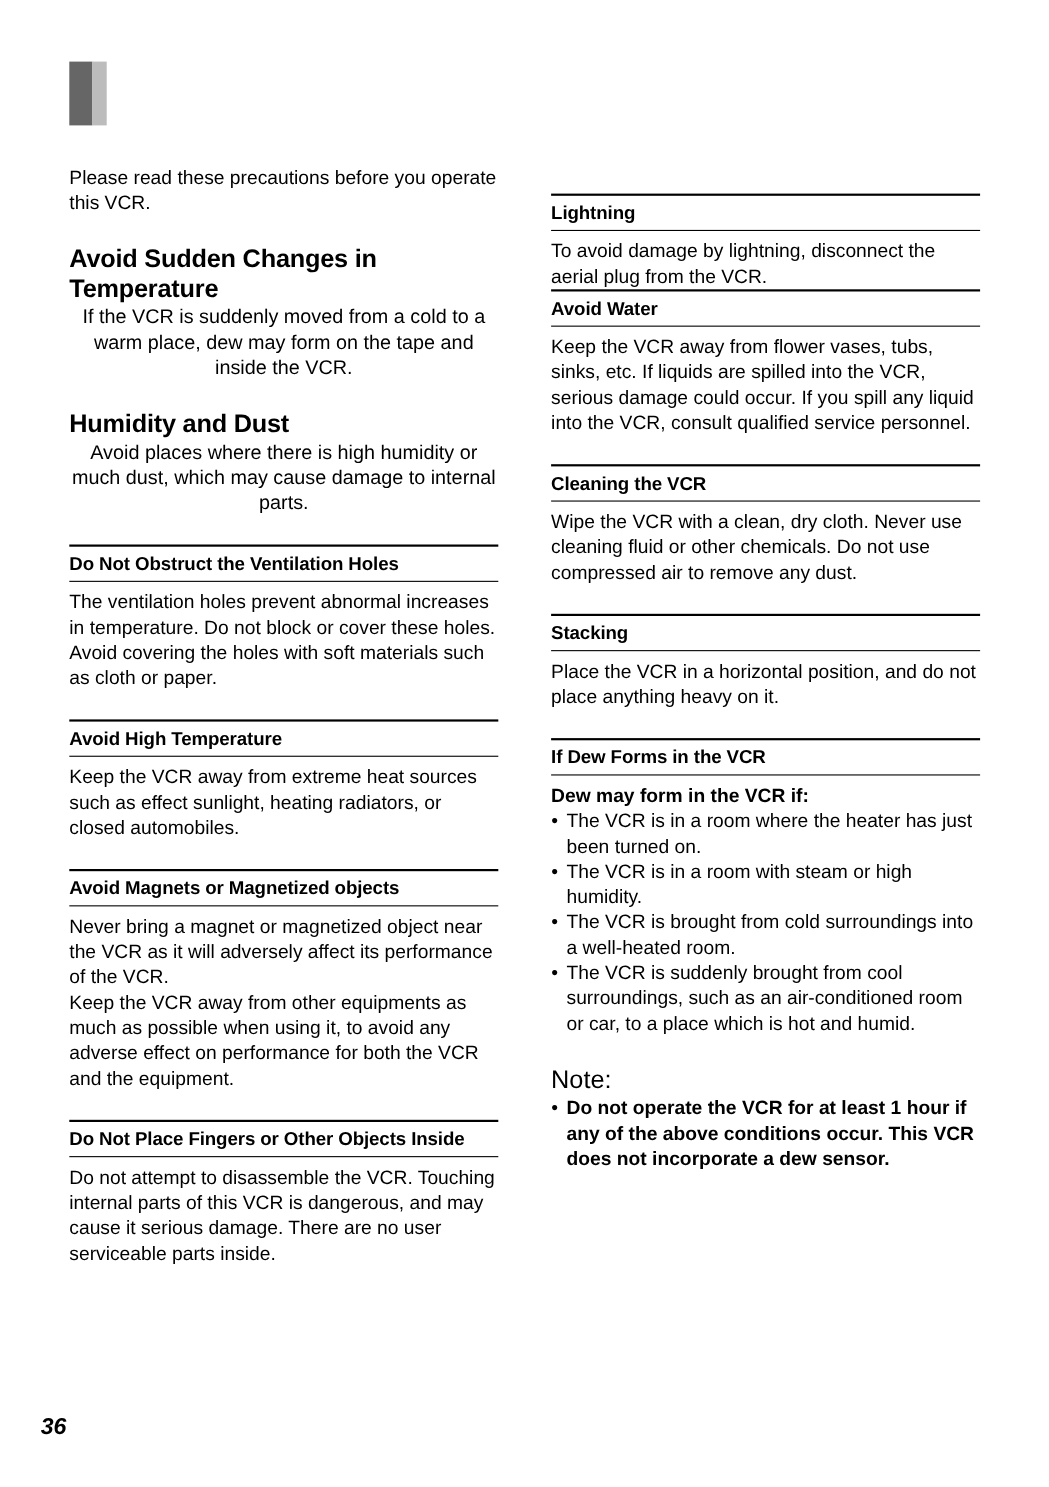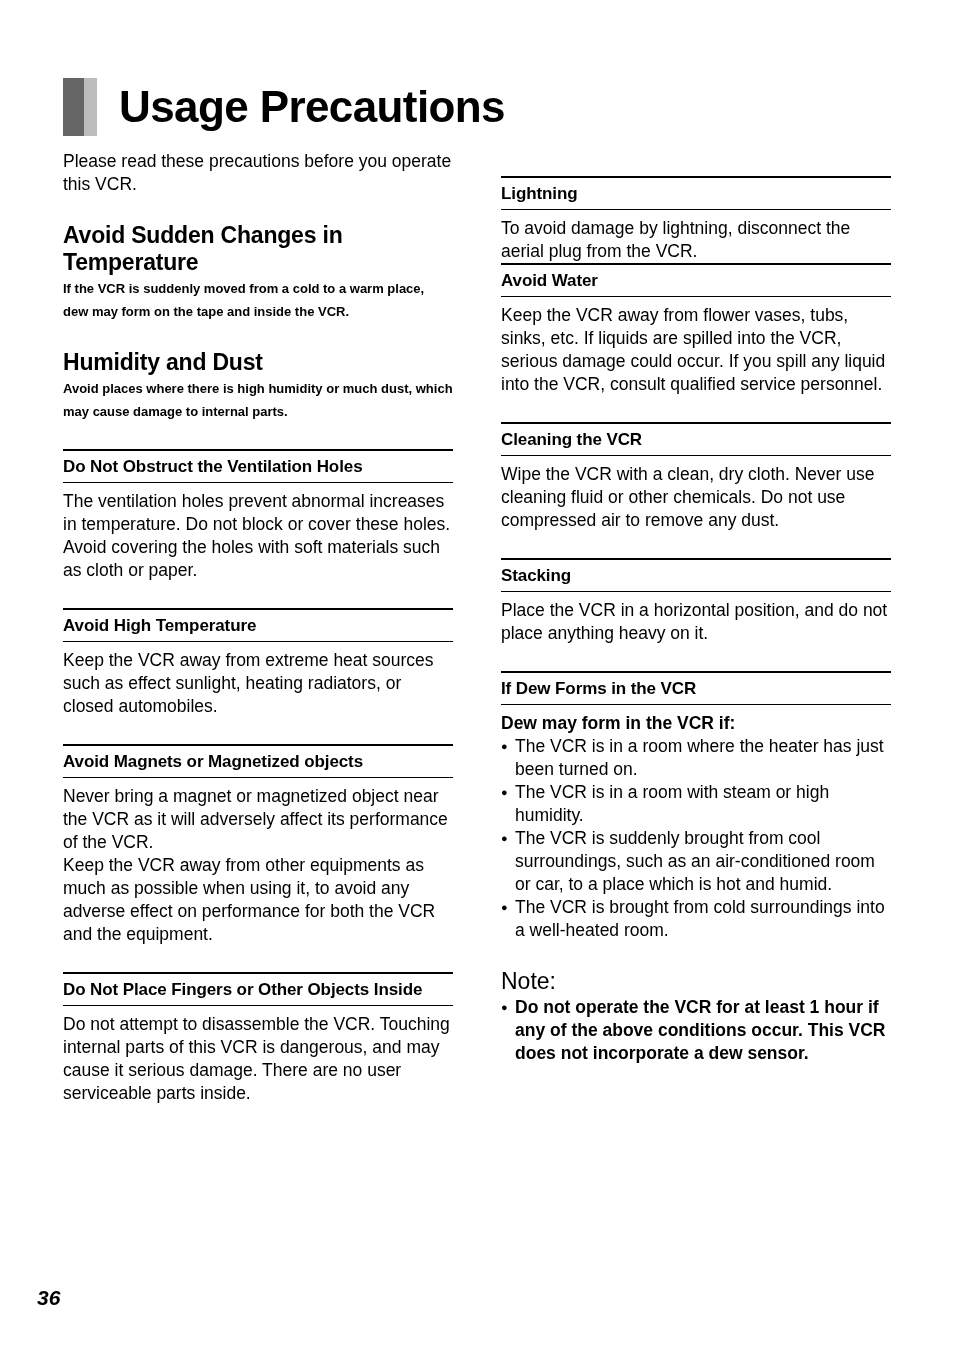--- a/index.html
+++ b/index.html
@@ -80,24 +80,25 @@
     font-weight: bold;
     line-height: 27px;
     margin: 0 0 1px 0;
     letter-spacing: -0.2px;
   }
   .big-heading.spaced-top {
     margin-top: 26px;
   }
 
   .bold-body {
-    font-size: 13px;
-    font-weight: bold;
-    line-height: 23px;
-    margin: 0;
+    font-size: 18px;
+    font-weight: normal;
+    line-height: 23px;
+    margin: 0;
+    text-align: center;
   }
 
   
   .section {
     margin-top: 26px;
   }
   .section .rule-top {
     border-top: 2px solid #000;
     height: 0;
     margin: 0;
@@ -173,21 +174,20 @@
 </head>
 <body>
 
 <div class="page">
 
   <div class="title-block">
     <span class="title-marker">
       <span class="bar-dark" style="background: rgb(102, 102, 102);"></span>
       <span class="bar-light" style="background: rgb(188, 188, 188);"></span>
     </span>
-    <h1 class="page-title">Usage Precautions</h1>
   </div>
 
   <div class="columns">
 
     <div class="col col-left">
 
       <p class="intro">Please read these precautions before you operate this VCR.</p>
 
       <h2 class="big-heading">Avoid Sudden Changes in Temperature</h2>
       <p class="bold-body">If the VCR is suddenly moved from a cold to a warm place, dew may form on the tape and inside the VCR.</p>
@@ -257,22 +257,22 @@
       </div>
 
       <div class="section">
         <div class="rule-top"></div>
         <h3 class="section-heading">If Dew Forms in the VCR</h3>
         <div class="rule-bottom"></div>
         <p class="lead-bold">Dew may form in the VCR if:</p>
         <ul class="bullets">
           <li>The VCR is in a room where the heater has just been turned on.</li>
           <li>The VCR is in a room with steam or high humidity.</li>
+          <li>The VCR is brought from cold surroundings into a well-heated room.</li>
           <li>The VCR is suddenly brought from cool surroundings, such as an air-conditioned room or car, to a place which is hot and humid.</li>
-          <li>The VCR is brought from cold surroundings into a well-heated room.</li>
         </ul>
       </div>
 
       <h2 class="note-heading">Note:</h2>
       <ul class="bullets bold">
         <li>Do not operate the VCR for at least 1 hour if any of the above conditions occur. This VCR does not incorporate a dew sensor.</li>
       </ul>
 
     </div>
   </div>

